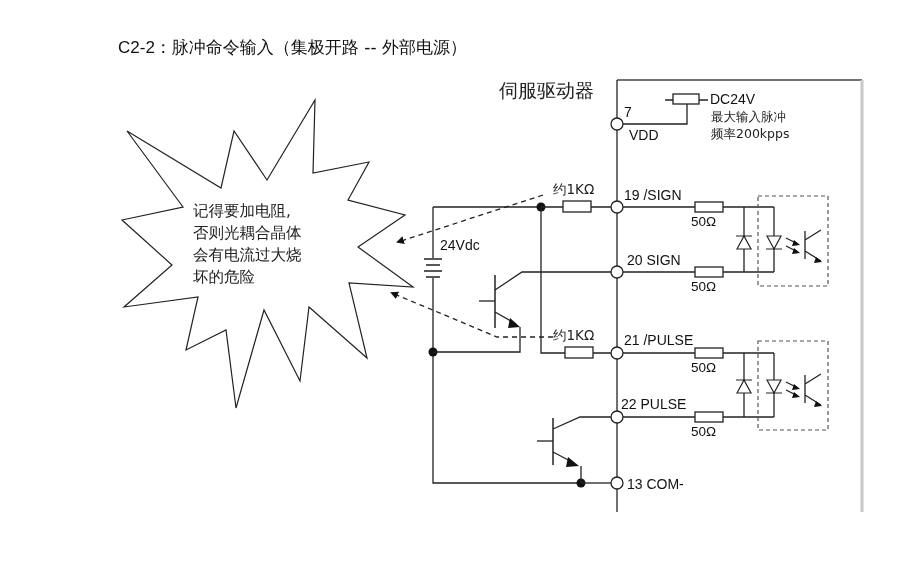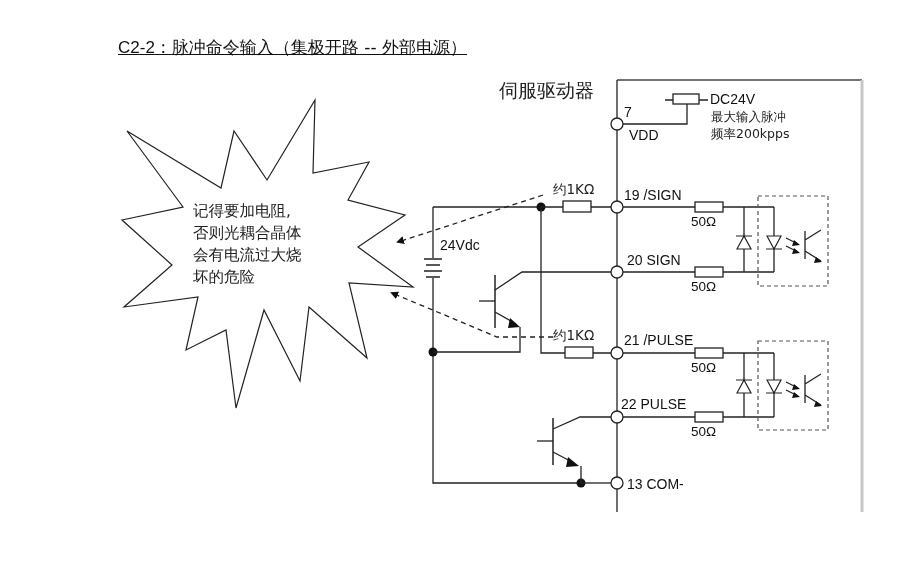--- a/index.html
+++ b/index.html
@@ -1,18 +1,18 @@
 <!DOCTYPE html>
 <html><head>
 <meta charset="utf-8">
 <style>
   html, body { margin: 0; padding: 0; background: #ffffff; }
   body { width: 920px; height: 587px; position: relative; overflow: hidden; font-family: "DejaVu Sans", "Liberation Sans", sans-serif; }
   #diagram { position: absolute; left: 0; top: 0; }
-  .title { position: absolute; left: 118px; top: 36px; font-size: 17px; color: #111; white-space: nowrap; font-family: "DejaVu Sans", sans-serif; text-decoration: underline; }
+  .title { position: absolute; left: 118px; top: 36px; font-size: 17px; color: #111; white-space: nowrap; font-family: "DejaVu Sans", sans-serif; }
   .title .code { font-family: "Liberation Sans", sans-serif; font-size: 17px; }
   .lbl { font-family: "Liberation Sans", sans-serif; fill: #111; }
   .cjk { font-family: "DejaVu Sans", sans-serif; fill: #222; }
   .wire { stroke: #222; stroke-width: 1.3; fill: none; }
   .dash { stroke: #222; stroke-width: 1.3; fill: none; stroke-dasharray: 5 4; }
   .optbox { stroke: #555; stroke-width: 1.2; fill: none; stroke-dasharray: 4 3; }
   .term { fill: #fff; stroke: #222; stroke-width: 1.3; }
   .node { fill: #111; }
   .res { fill: #fff; stroke: #222; stroke-width: 1.3; }
 </style>

